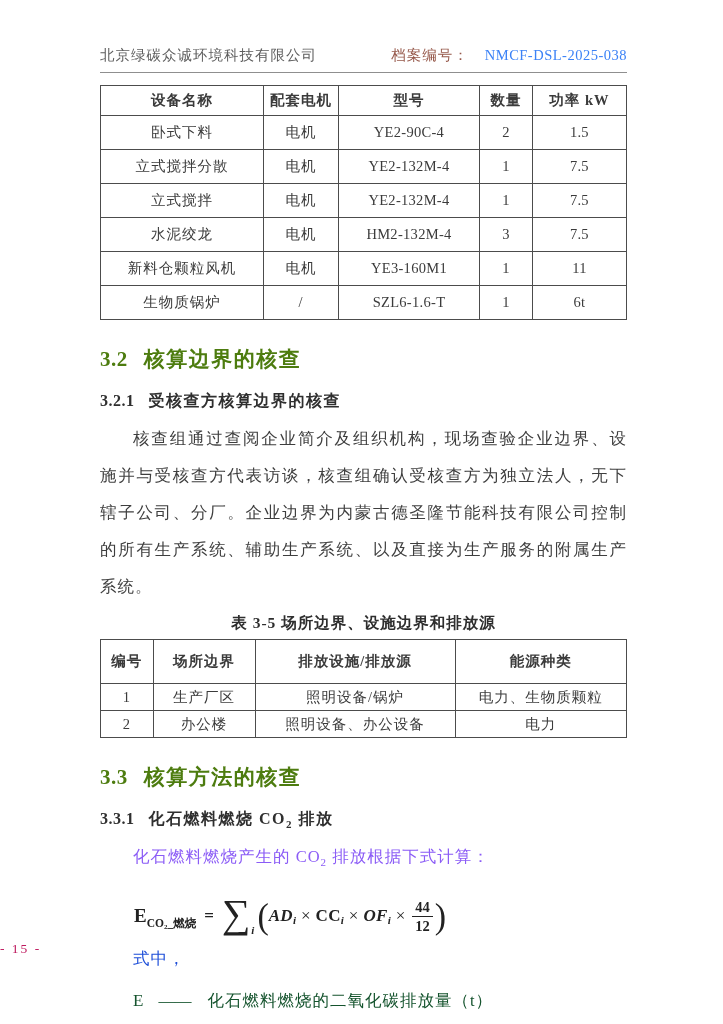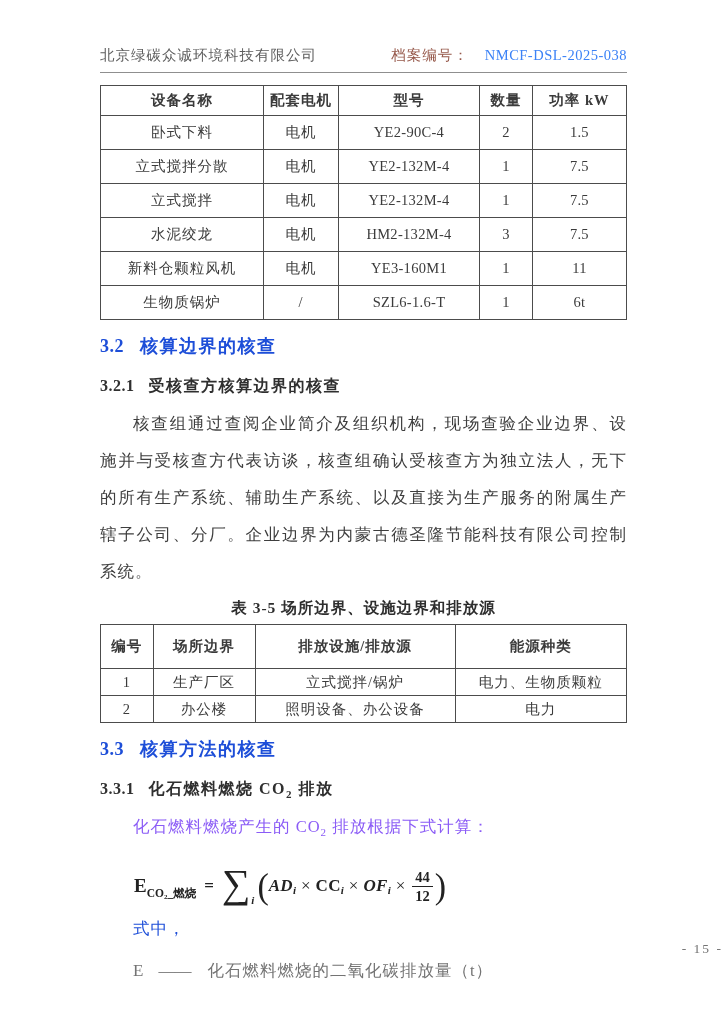--- a/index.html
+++ b/index.html
@@ -24,21 +24,21 @@
           text-align:center; color:#3b3b3b; }
   th,td { border:1.4px solid #4c4c4c; padding:0 2px; font-size:14.5px;
           vertical-align:middle; overflow:hidden; white-space:nowrap; }
   th { font-weight:bold; letter-spacing:1px; }
   .equip-table { margin-top:12px; }
   .equip-table th { height:30px; }
   .equip-table td { height:34px; letter-spacing:1px; }
   .equip-table .latin { letter-spacing:0.3px; }
 
   
-  .h2 { margin-top:14px; font-size:18px; font-weight:bold; color:#1d4ed8;
+  .h2 { margin-top:25px; font-size:21px; font-weight:bold; color:#4d7c0f;
         letter-spacing:1.5px; }
   .h2 .num { letter-spacing:0.5px; margin-right:16px; }
   .h3 { margin-top:18px; font-size:16px; font-weight:bold; color:#2f2f2f;
         letter-spacing:1.5px; }
   .h3 .num { letter-spacing:0.5px; margin-right:14px; }
 
   
   .para { margin-top:8px; font-size:16.5px; color:#3e3e3e; }
   .para .line { line-height:37px; letter-spacing:1px;
                 text-align:justify; text-align-last:justify; }
@@ -72,29 +72,29 @@
   .formula .var { font-style:italic; letter-spacing:0.3px; }
   .formula .var.upright { font-style:normal; }
   .formula .vsub { font-size:11px; font-style:italic;
                    display:inline-block; transform:translateY(4px); }
   .formula .times { margin:0 5px; font-weight:400; }
   .frac { display:inline-flex; flex-direction:column; align-items:center;
           font-size:14.5px; line-height:1.25; margin:0 2px; }
   .frac .num { border-bottom:1.4px solid #222; padding:0 3px; }
   .where { margin-top:3px; font-size:16.5px; text-indent:2em;
            letter-spacing:1px; color:#1d4ed8; line-height:30px; }
-  .def { margin:12px 0 0 2em; font-size:16.5px; color:#737373;
+  .def { margin:12px 0 0 2em; font-size:16.5px; color:#14532d;
          letter-spacing:1px; line-height:30px; }
   .def .sym { font-size:17px; }
   .def .sym-sub { font-size:10.5px; display:inline-block;
                   transform:translateY(4px); margin-right:14px; }
   .def .dash { margin-right:16px; letter-spacing:0; }
 
   .footer { position:absolute; left:0; top:941px; width:723px;
-            text-align:right; font-size:13.5px; color:#737373;
+            text-align:left; font-size:13.5px; color:#be185d;
             letter-spacing:2px; }
 </style>
 </head>
 <body>
 
 <div class="page">
 
   <div class="hdr">
     <span class="company">北京绿碳众诚环境科技有限公司</span>
     <span>
@@ -167,22 +167,22 @@
   <div class="h2">
     <span class="num">3.2</span><span>核算边界的核查</span>
   </div>
   <div class="h3">
     <span class="num">3.2.1</span><span>受核查方核算边界的核查</span>
   </div>
 
   <div class="para">
     <div class="line indent">核查组通过查阅企业简介及组织机构，现场查验企业边界、设</div>
     <div class="line">施并与受核查方代表访谈，核查组确认受核查方为独立法人，无下</div>
+    <div class="line">辖子公司、分厂。企业边界为内蒙古德圣隆节能科技有限公司控制</div>
     <div class="line">的所有生产系统、辅助生产系统、以及直接为生产服务的附属生产</div>
-    <div class="line">辖子公司、分厂。企业边界为内蒙古德圣隆节能科技有限公司控制</div>
     <div class="line last">系统。</div>
   </div>
 
   <div class="tbl-caption">表 3-5 场所边界、设施边界和排放源</div>
   <table class="bound-table">
     <colgroup>
       <col style="width:10%">
         <col style="width:19.4%">
         <col style="width:38%">
         <col style="width:32.6%">
@@ -190,21 +190,21 @@
     <tbody>
         <tr>
       <th>编号</th>
       <th>场所边界</th>
       <th>排放设施/排放源</th>
       <th>能源种类</th>
     </tr>
     <tr>
       <td>1</td>
       <td>生产厂区</td>
-      <td>立式搅拌/锅炉</td>
+      <td>照明设备/锅炉</td>
       <td>电力、生物质颗粒</td>
     </tr>
     <tr>
       <td>2</td>
       <td>办公楼</td>
       <td>照明设备、办公设备</td>
       <td>电力</td>
     </tr>
   </tbody>
     </table>

